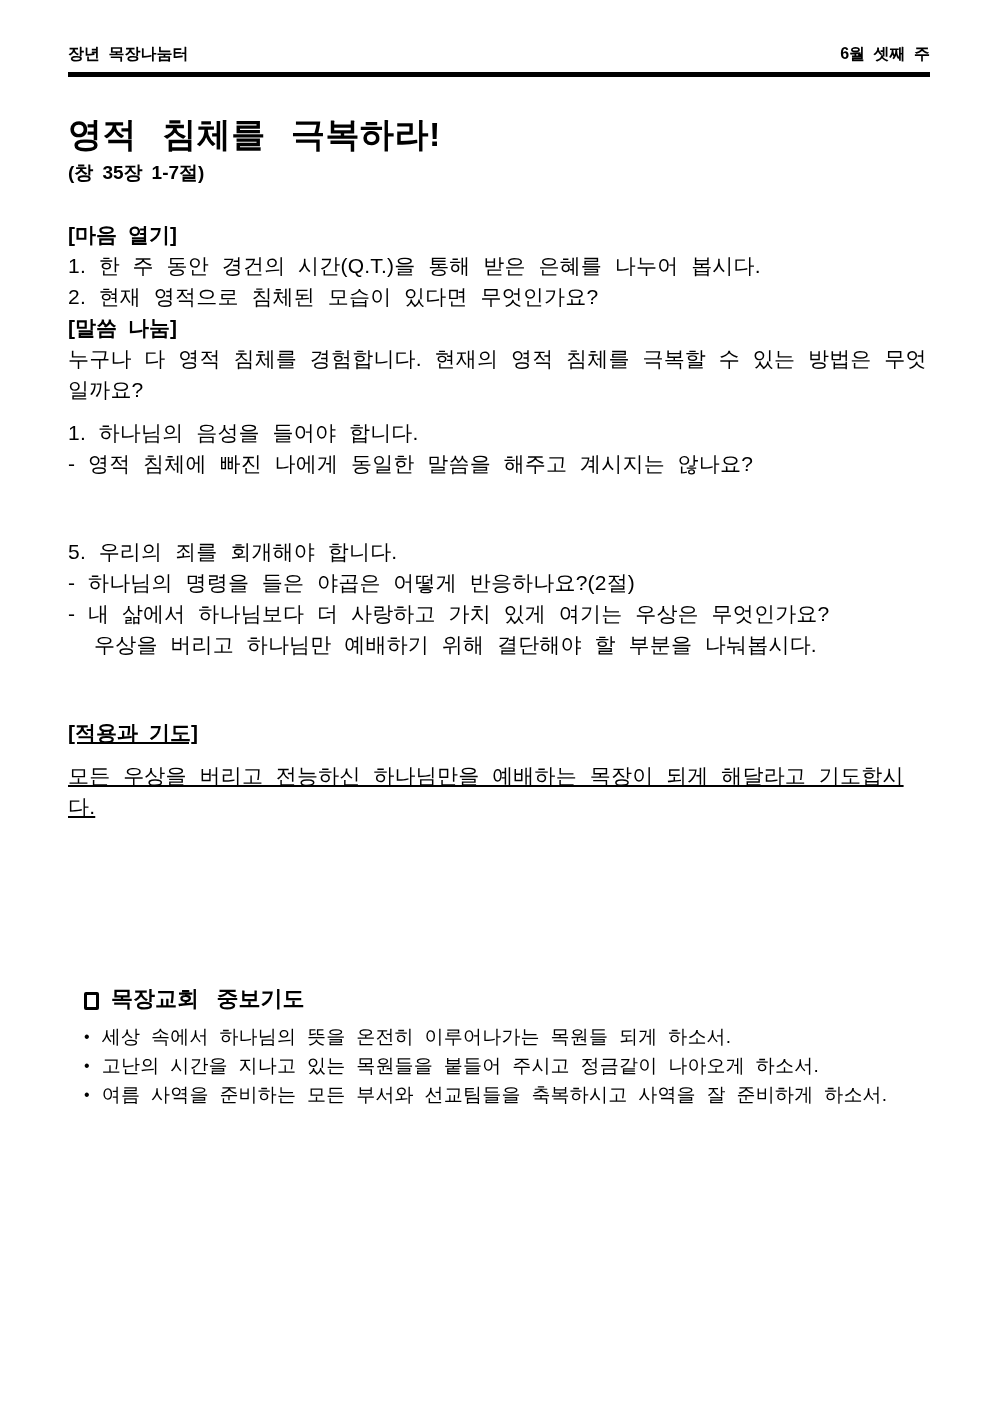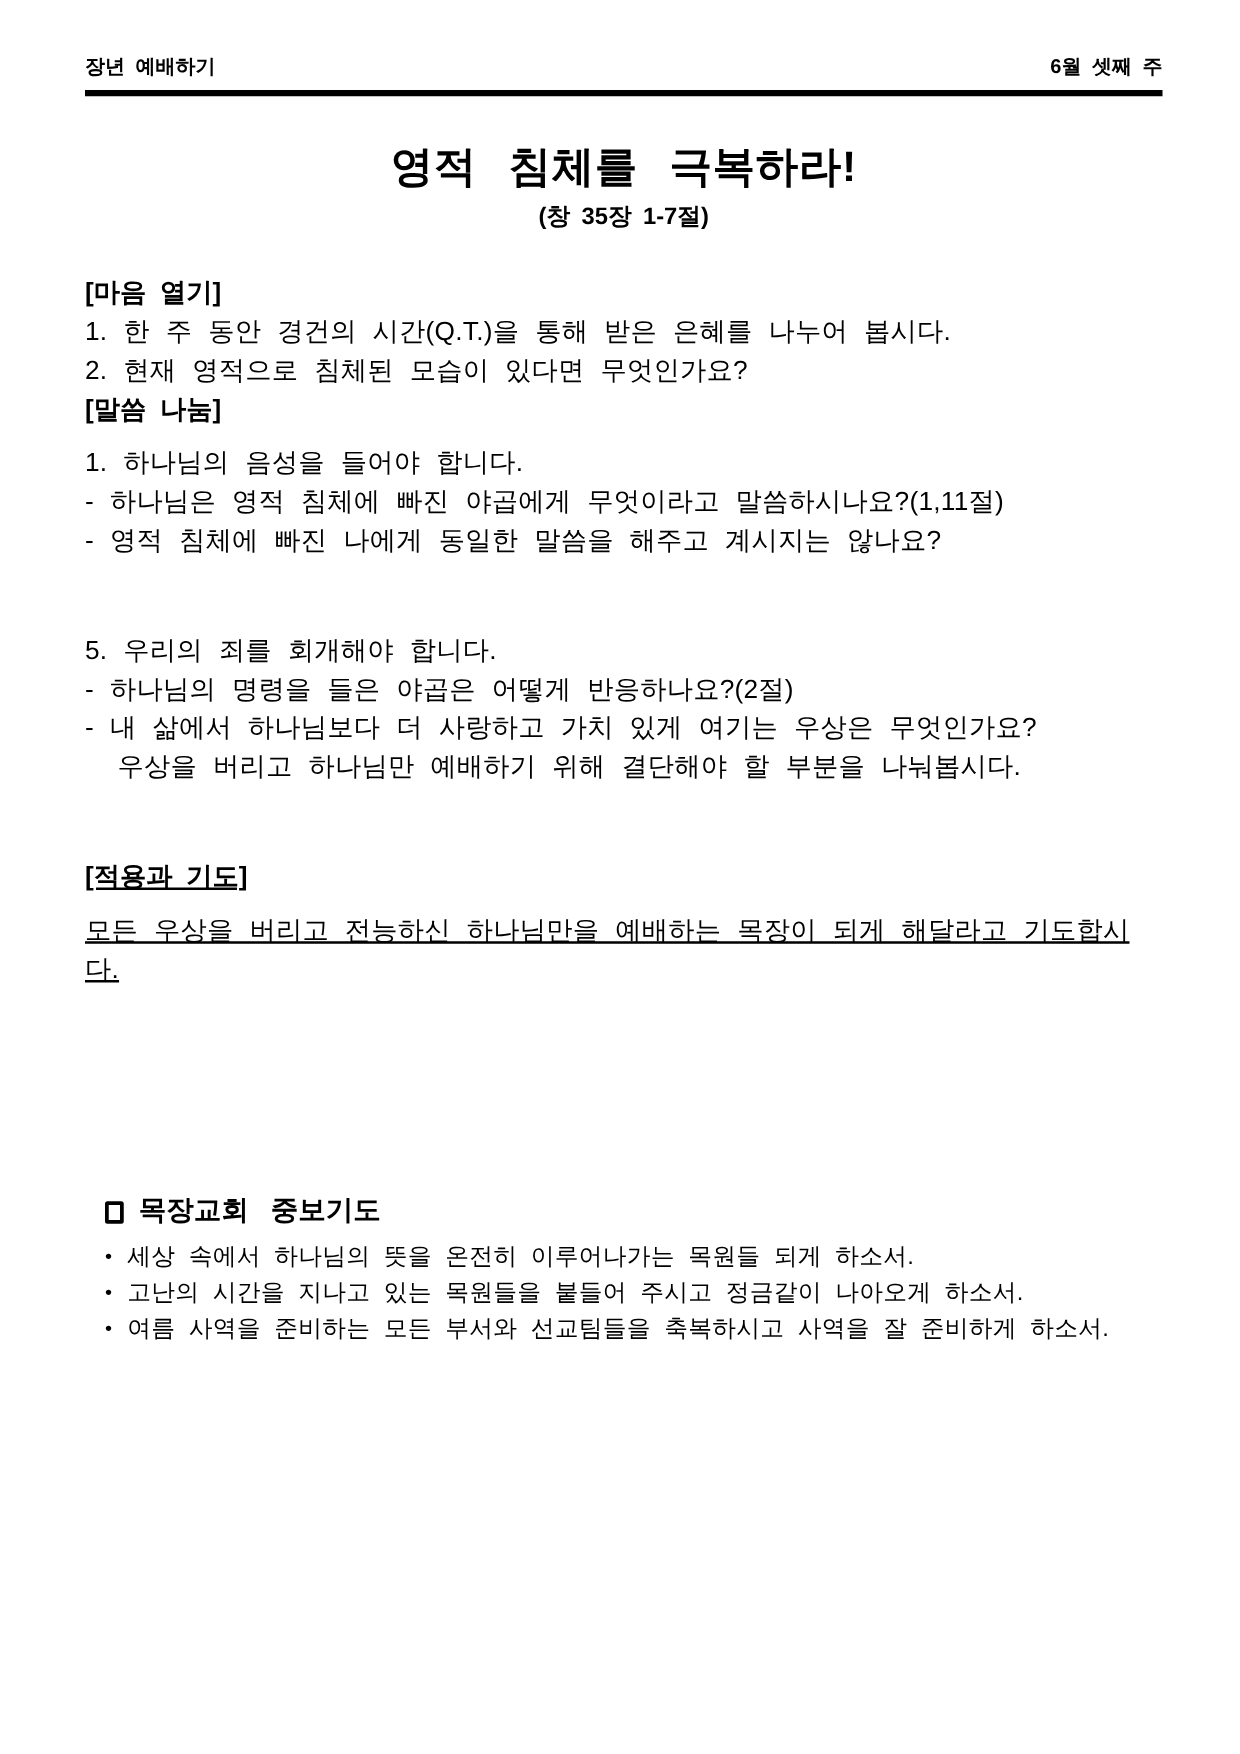--- a/index.html
+++ b/index.html
@@ -29,21 +29,21 @@
     font-weight: 600;
     word-spacing: 0.25em;
   }
   .thick-rule {
     margin-top: 9px;
     height: 5px;
     background: #000000;
     border: none;
   }
   
-  .title-block { text-align: center; margin-top: 38px; }
+  .title-block { margin-top: 38px; }
   .doc-title {
     font-size: 34px;
     line-height: 38px;
     font-weight: 800;
     letter-spacing: 0.5px;
     word-spacing: 0.45em;
     margin: 0;
   }
   .doc-subtitle {
     font-size: 19px;
@@ -111,42 +111,42 @@
     font-size: 16px;
     line-height: 29px;
   }
 </style>
 </head>
 <body>
 
 <div class="page">
 
   <div class="doc-header">
-    <span>장년 예배하기</span>
+    <span>장년 목장나눔터</span>
     <span>6월 셋째 주</span>
   </div>
   <div class="thick-rule"></div>
 
   <div class="title-block">
     <h1 class="doc-title">영적 침체를 극복하라!</h1>
     <div class="doc-subtitle">(창 35장 1-7절)</div>
   </div>
 
   <div class="sec-mind">
     <div class="section-heading">[마음 열기]</div>
     <div class="body-line">1. 한 주 동안 경건의 시간(Q.T.)을 통해 받은 은혜를 나누어 봅시다.</div>
     <div class="body-line">2. 현재 영적으로 침체된 모습이 있다면 무엇인가요?</div>
   </div>
 
   <div class="sec-word">
     <div class="section-heading">[말씀 나눔]</div>
+    <div class="body-line">누구나 다 영적 침체를 경험합니다. 현재의 영적 침체를 극복할 수 있는 방법은 무엇일까요?</div>
 
     <div class="point-1">
       <div class="body-line">1. 하나님의 음성을 들어야 합니다.</div>
-      <div class="body-line">- 하나님은 영적 침체에 빠진 야곱에게 무엇이라고 말씀하시나요?(1,11절)</div>
       <div class="body-line">- 영적 침체에 빠진 나에게 동일한 말씀을 해주고 계시지는 않나요?</div>
     </div>
 
     <div class="point-2">
       <div class="body-line">5. 우리의 죄를 회개해야 합니다.</div>
       <div class="body-line">- 하나님의 명령을 들은 야곱은 어떻게 반응하나요?(2절)</div>
       <div class="body-line">- 내 삶에서 하나님보다 더 사랑하고 가치 있게 여기는 우상은 무엇인가요?</div>
       <div class="body-line indent-cont">우상을 버리고 하나님만 예배하기 위해 결단해야 할 부분을 나눠봅시다.</div>
     </div>
   </div>

